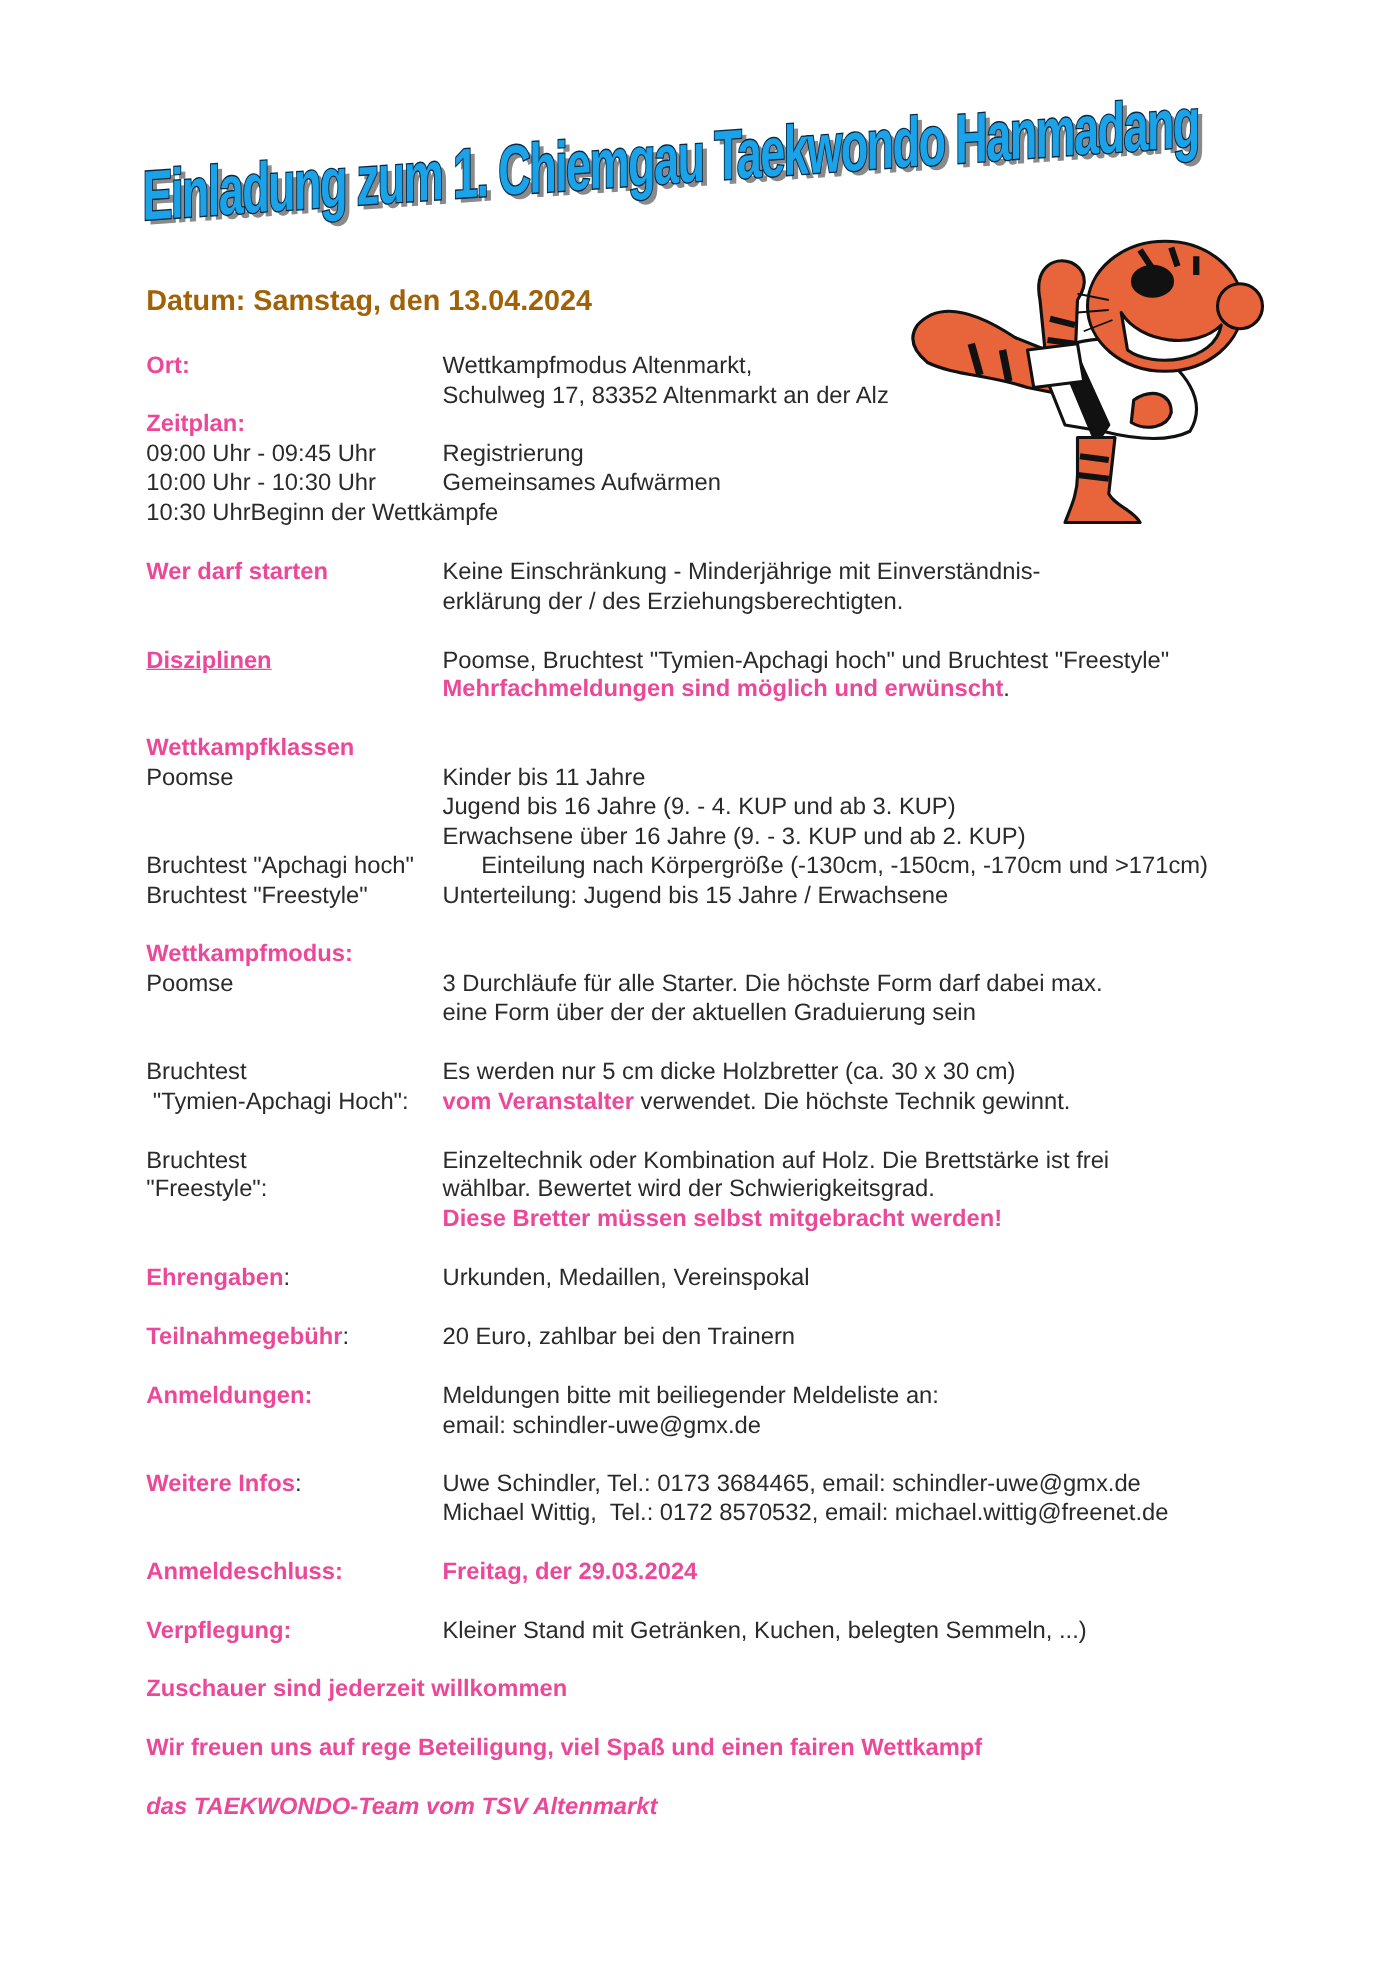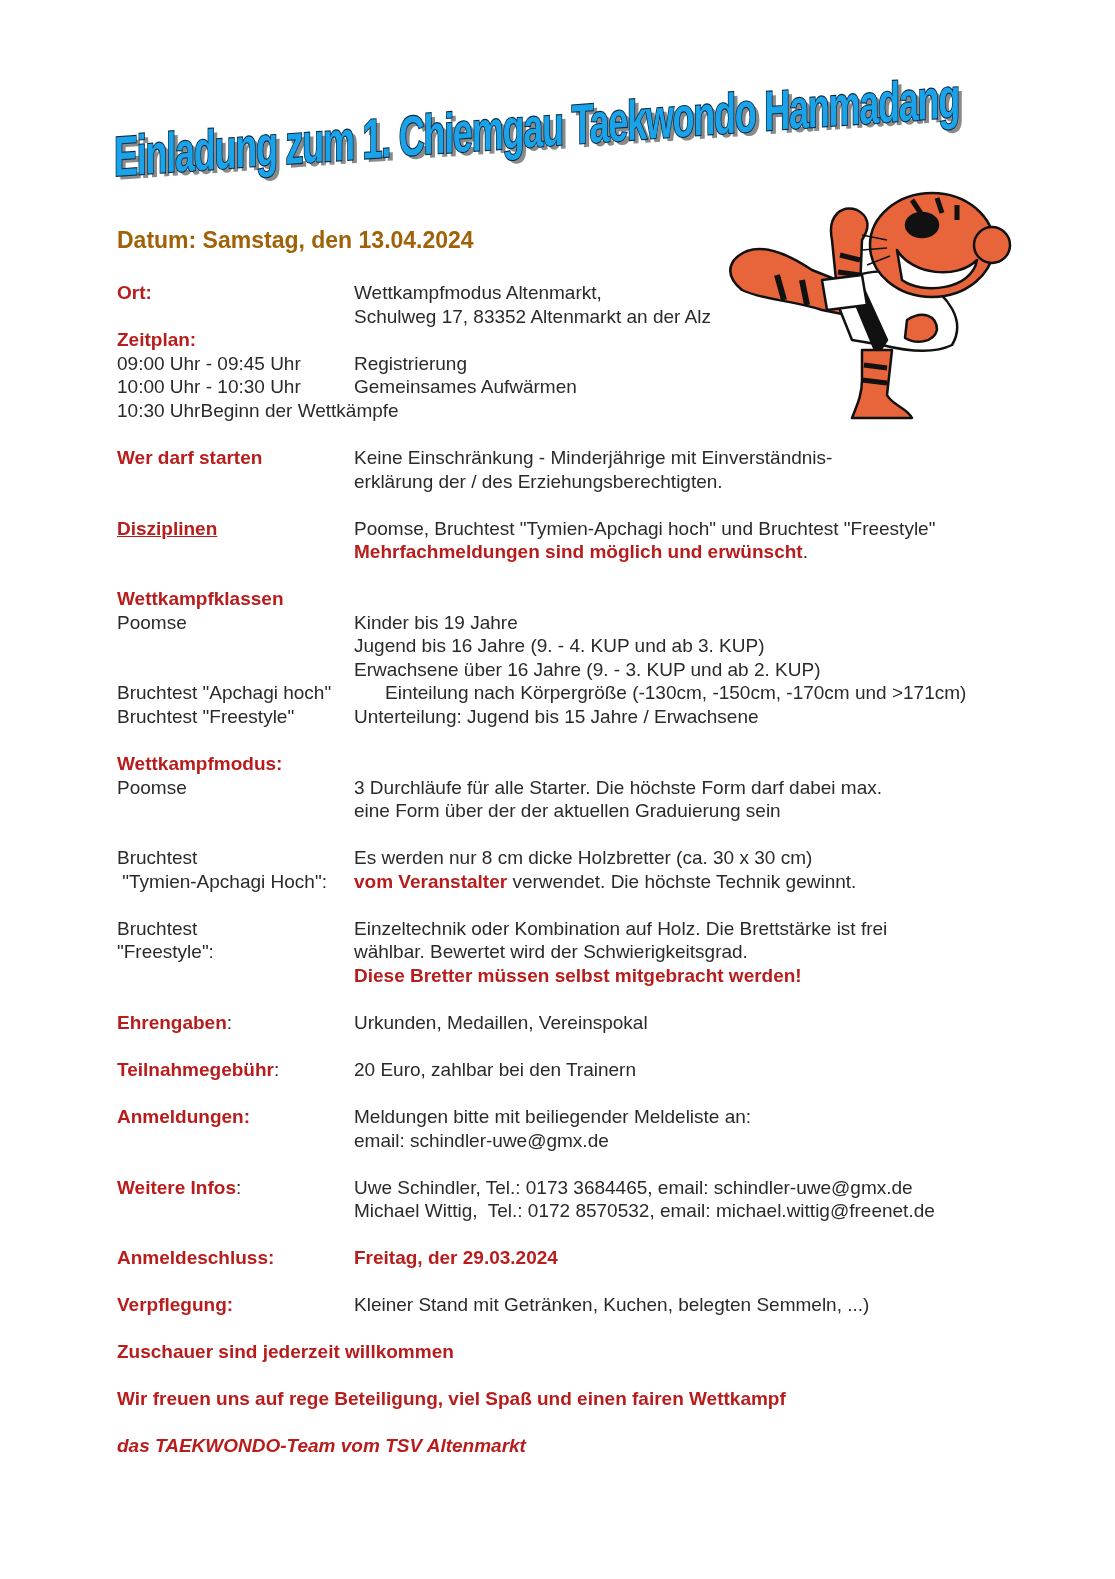--- a/index.html
+++ b/index.html
@@ -6,21 +6,21 @@
     body { width: 1115px; height: 1579px; position: relative; overflow: hidden;
            font-family: "Liberation Sans", sans-serif; color: #222; }
     .title { position: absolute; left: 114px; top: 96px; width: 860px; height: 100px; }
     .title svg { width: 100%; height: 100%; overflow: visible; }
     .title text { font-family: "Liberation Sans", sans-serif; font-weight: bold;
                   font-size: 56px; fill: #1aa3e8; stroke: #0a2a44; stroke-width: 2.2px;
                   paint-order: stroke; letter-spacing: -2px; }
     .title .shadow { fill: #8a8a8a; stroke: none; }
     .tiger { position: absolute; left: 722px; top: 180px; width: 290px; height: 245px; }
     .txt { position: absolute; font-size: 19px; line-height: 24px; color: #2a2a2a; white-space: nowrap; }
-    .b { font-weight: bold; color: #b91c1c; }
+    .b { font-weight: bold; color: #ec4899; }
     .date { font-size: 23px; font-weight: bold; color: #a16207; }
     .lbl { left: 117px; }
     .val { left: 354px; }
   </style>
 </head>
 <body>
 
 <div class="title">
   <svg viewBox="0 0 860 100" preserveAspectRatio="none">
     <g transform="skewY(-4) translate(0,30)">
@@ -77,36 +77,36 @@
 <div class="txt lbl b" style="top:446px;">Wer darf starten</div>
 <div class="txt val" style="top:446px;">Keine Einschränkung - Minderjährige mit Einverständnis-</div>
 <div class="txt val" style="top:470px;">erklärung der / des Erziehungsberechtigten.</div>
 
 <div class="txt lbl b" style="top:517px;text-decoration:underline;">Disziplinen</div>
 <div class="txt val" style="top:517px;">Poomse, Bruchtest "Tymien-Apchagi hoch" und Bruchtest "Freestyle"</div>
 <div class="txt val" style="top:540px;"><span class="b">Mehrfachmeldungen sind möglich und erwünscht</span><span>.</span></div>
 
 <div class="txt lbl b" style="top:587px;">Wettkampfklassen</div>
 <div class="txt lbl" style="top:611px;">Poomse</div>
-<div class="txt val" style="top:611px;">Kinder bis 19 Jahre</div>
+<div class="txt val" style="top:611px;">Kinder bis 11 Jahre</div>
 <div class="txt val" style="top:634px;">Jugend bis 16 Jahre (9. - 4. KUP und ab 3. KUP)</div>
 <div class="txt val" style="top:658px;">Erwachsene über 16 Jahre (9. - 3. KUP und ab 2. KUP)</div>
 <div class="txt lbl" style="top:681px;">Bruchtest "Apchagi hoch"</div>
 <div class="txt val" style="top:681px;margin-left:31px;">Einteilung nach Körpergröße (-130cm, -150cm, -170cm und &gt;171cm)</div>
 <div class="txt lbl" style="top:705px;">Bruchtest "Freestyle"</div>
 <div class="txt val" style="top:705px;">Unterteilung: Jugend bis 15 Jahre / Erwachsene</div>
 
 <div class="txt lbl b" style="top:752px;">Wettkampfmodus:</div>
 <div class="txt lbl" style="top:776px;">Poomse</div>
 <div class="txt val" style="top:776px;">3 Durchläufe für alle Starter. Die höchste Form darf dabei max.</div>
 <div class="txt val" style="top:799px;">eine Form über der der aktuellen Graduierung sein</div>
 
 <div class="txt lbl" style="top:846px;">Bruchtest</div>
 <div class="txt lbl" style="top:870px;white-space:pre;"> "Tymien-Apchagi Hoch":</div>
-<div class="txt val" style="top:846px;">Es werden nur 8 cm dicke Holzbretter (ca. 30 x 30 cm)</div>
+<div class="txt val" style="top:846px;">Es werden nur 5 cm dicke Holzbretter (ca. 30 x 30 cm)</div>
 <div class="txt val" style="top:870px;white-space:pre;"><span class="b">vom Veranstalter</span><span> verwendet. Die höchste Technik gewinnt.</span></div>
 
 <div class="txt lbl" style="top:917px;">Bruchtest</div>
 <div class="txt lbl" style="top:940px;">"Freestyle":</div>
 <div class="txt val" style="top:917px;">Einzeltechnik oder Kombination auf Holz. Die Brettstärke ist frei</div>
 <div class="txt val" style="top:940px;">wählbar. Bewertet wird der Schwierigkeitsgrad.</div>
 <div class="txt val b" style="top:964px;">Diese Bretter müssen selbst mitgebracht werden!</div>
 
 <div class="txt lbl" style="top:1011px;"><span class="b">Ehrengaben</span><span>:</span></div>
 <div class="txt val" style="top:1011px;">Urkunden, Medaillen, Vereinspokal</div>

